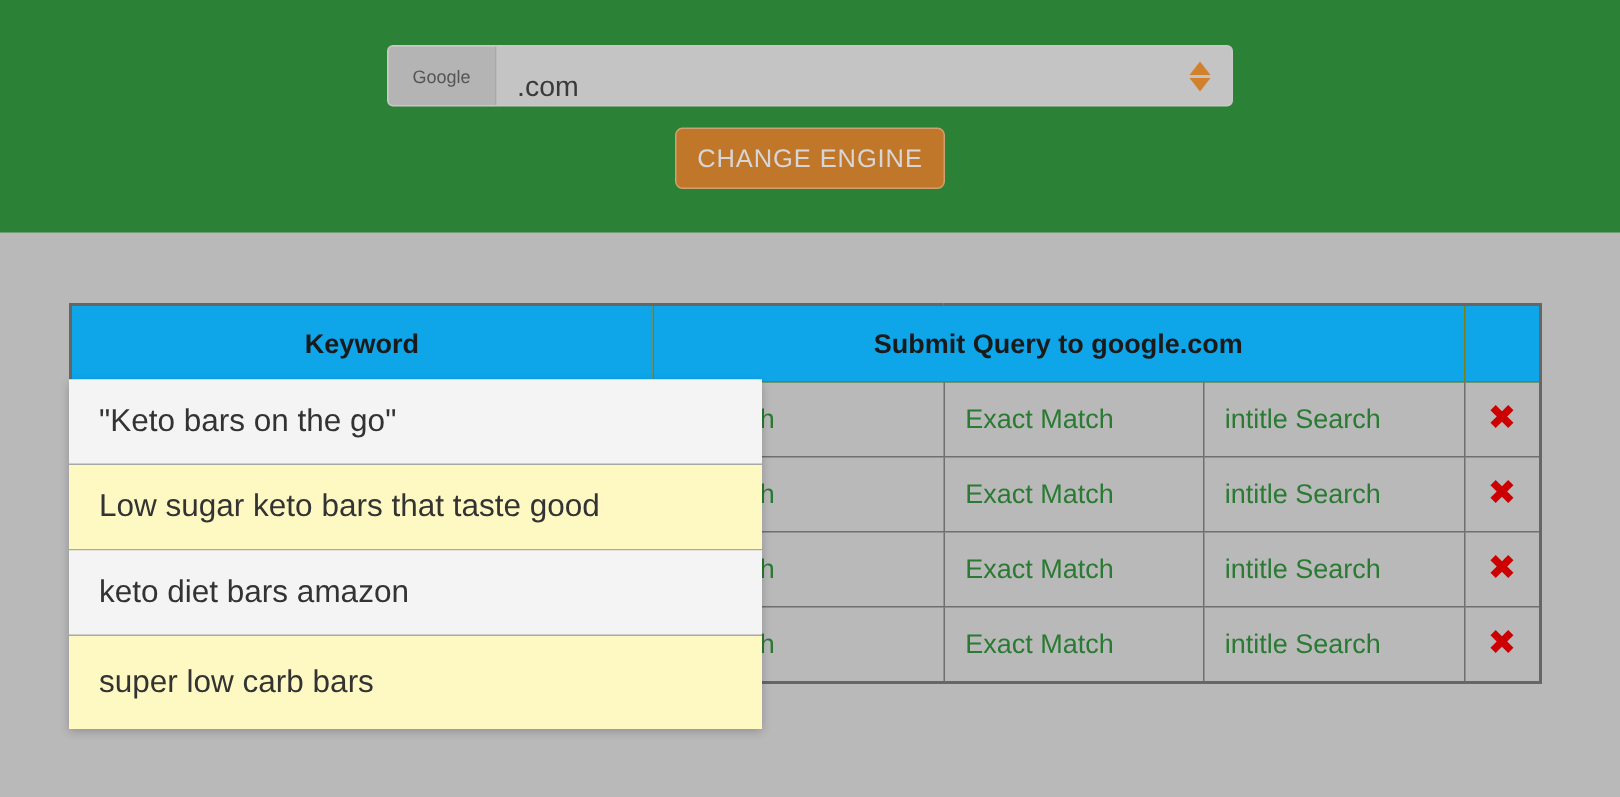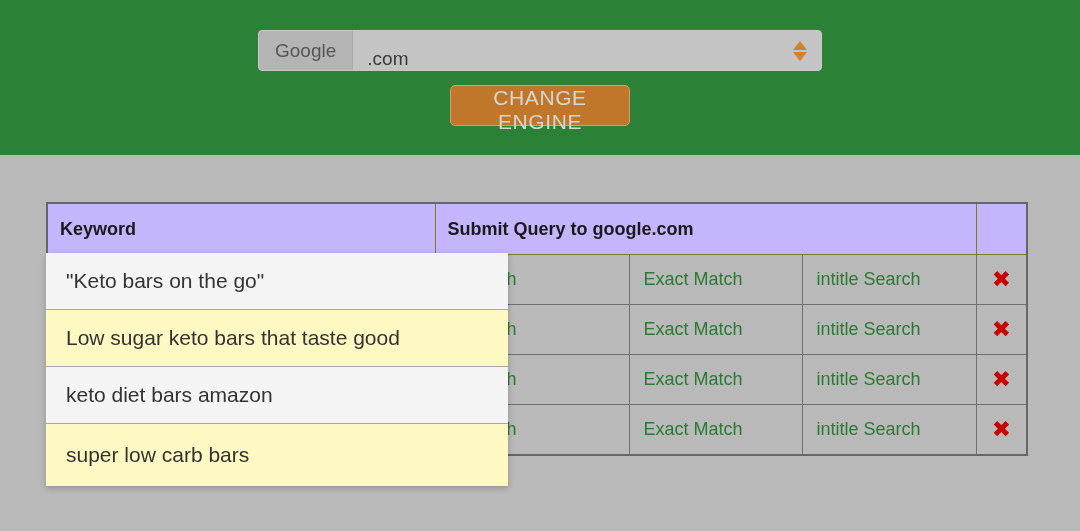--- a/index.html
+++ b/index.html
@@ -40,21 +40,21 @@
     background: #c4c4c4;
     box-sizing: border-box;
     overflow: hidden;
   }
   #engine-select-group .addon {
     display: flex;
     align-items: center;
     padding: 0 16px;
     background: #b4b4b4;
     color: #555555;
-    font-size: 19px;
+    font-size: 12px;
     border-right: 1px solid #a9a9a9;
     white-space: nowrap;
   }
   #engine-select-group .select-face {
     flex: 1;
     display: flex;
     align-items: flex-end;
     padding: 0 14px;
     background: #c4c4c4;
     color: #3a3a3a;
@@ -89,43 +89,43 @@
   #change-engine-button {
     position: absolute;
     left: 450px;
     top: 85px;
     width: 180px;
     height: 41px;
     background: #c1772a;
     color: #d6d6d6;
     border: 1px solid #cfa072;
     border-radius: 5px;
-    font-size: 21px;
+    font-size: 17px;
     letter-spacing: 0.6px;
     font-family: "Liberation Sans", sans-serif;
     cursor: pointer;
     padding: 0;
   }
 
   
   #keyword-table {
     position: absolute;
     left: 46px;
     top: 202px;
     width: 980px;
     border-collapse: collapse;
     table-layout: fixed;
     border: 2px solid #666666;
   }
   #keyword-table th {
-    background: #c4b5fd;
+    background: #0ea5e9;
     color: #1a1a1a;
     font-size: 18px;
     font-weight: bold;
-    text-align: left;
+    text-align: center;
     padding: 13px 12px;
     border: 1px solid #7b7f18;
     height: 24px;
   }
   #keyword-table td {
     background: #b9b9b9;
     border: 1px solid #6f6f6f;
     padding: 0 14px;
     height: 49px;
     font-size: 18px;

